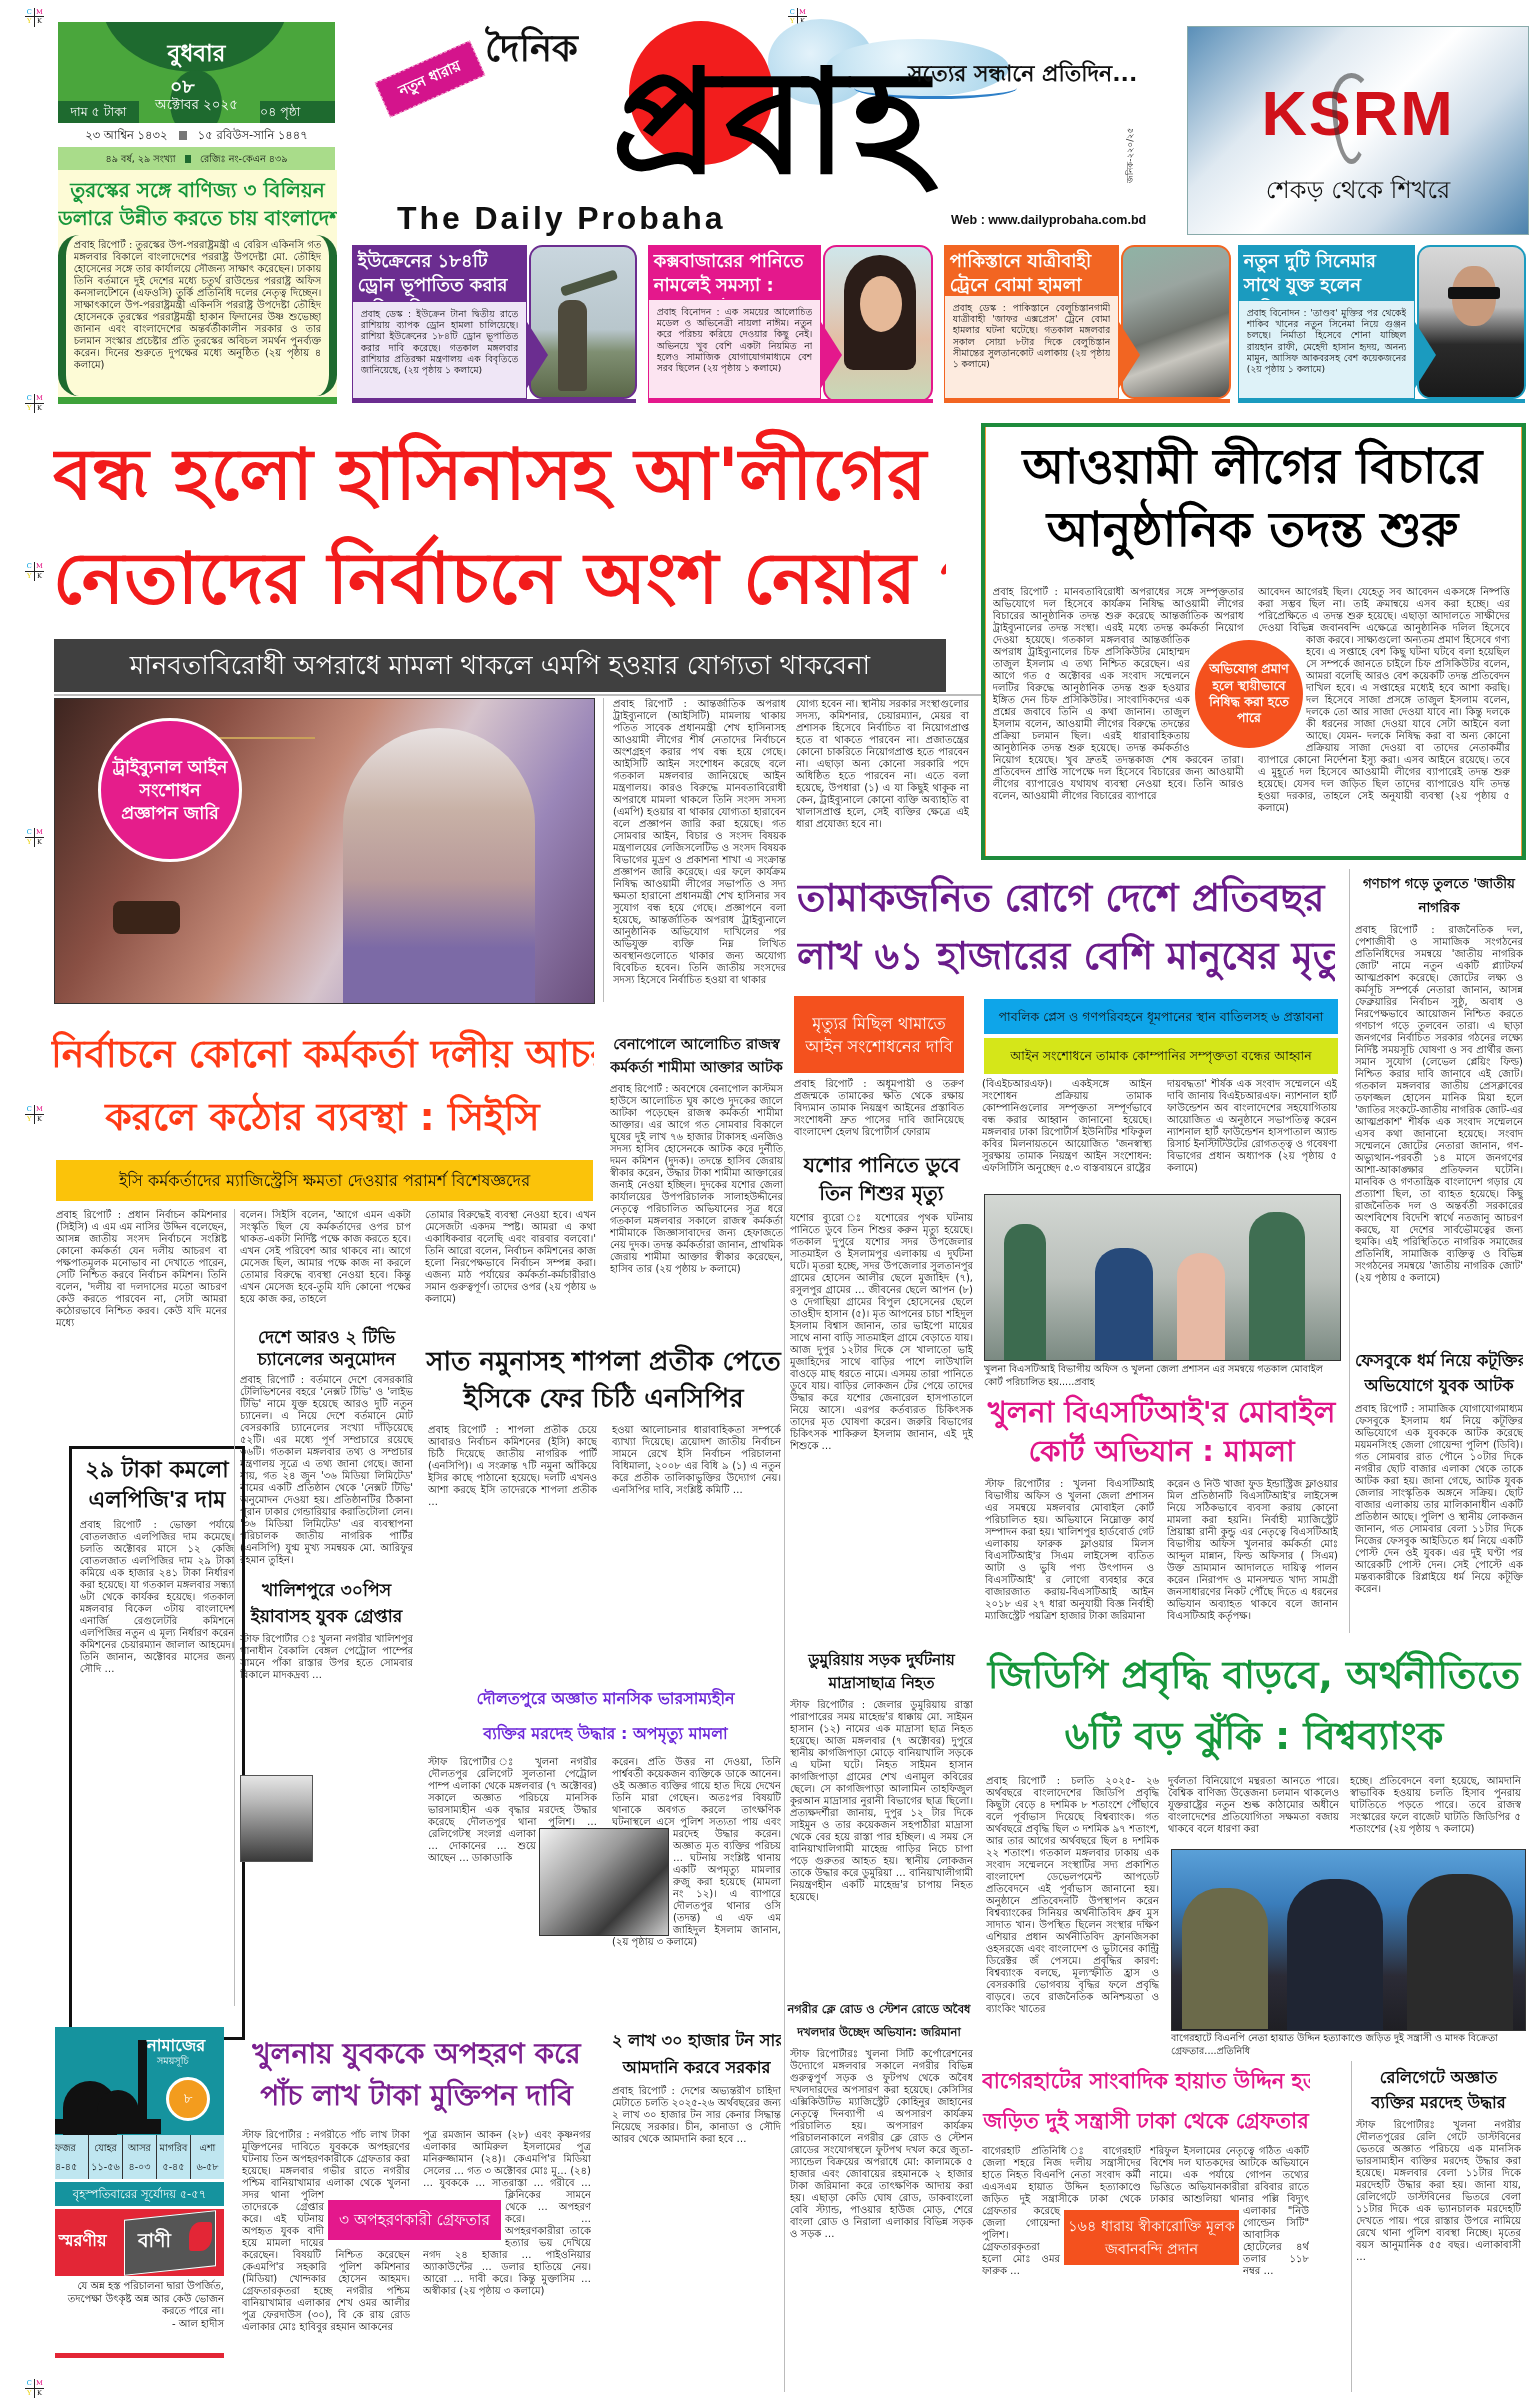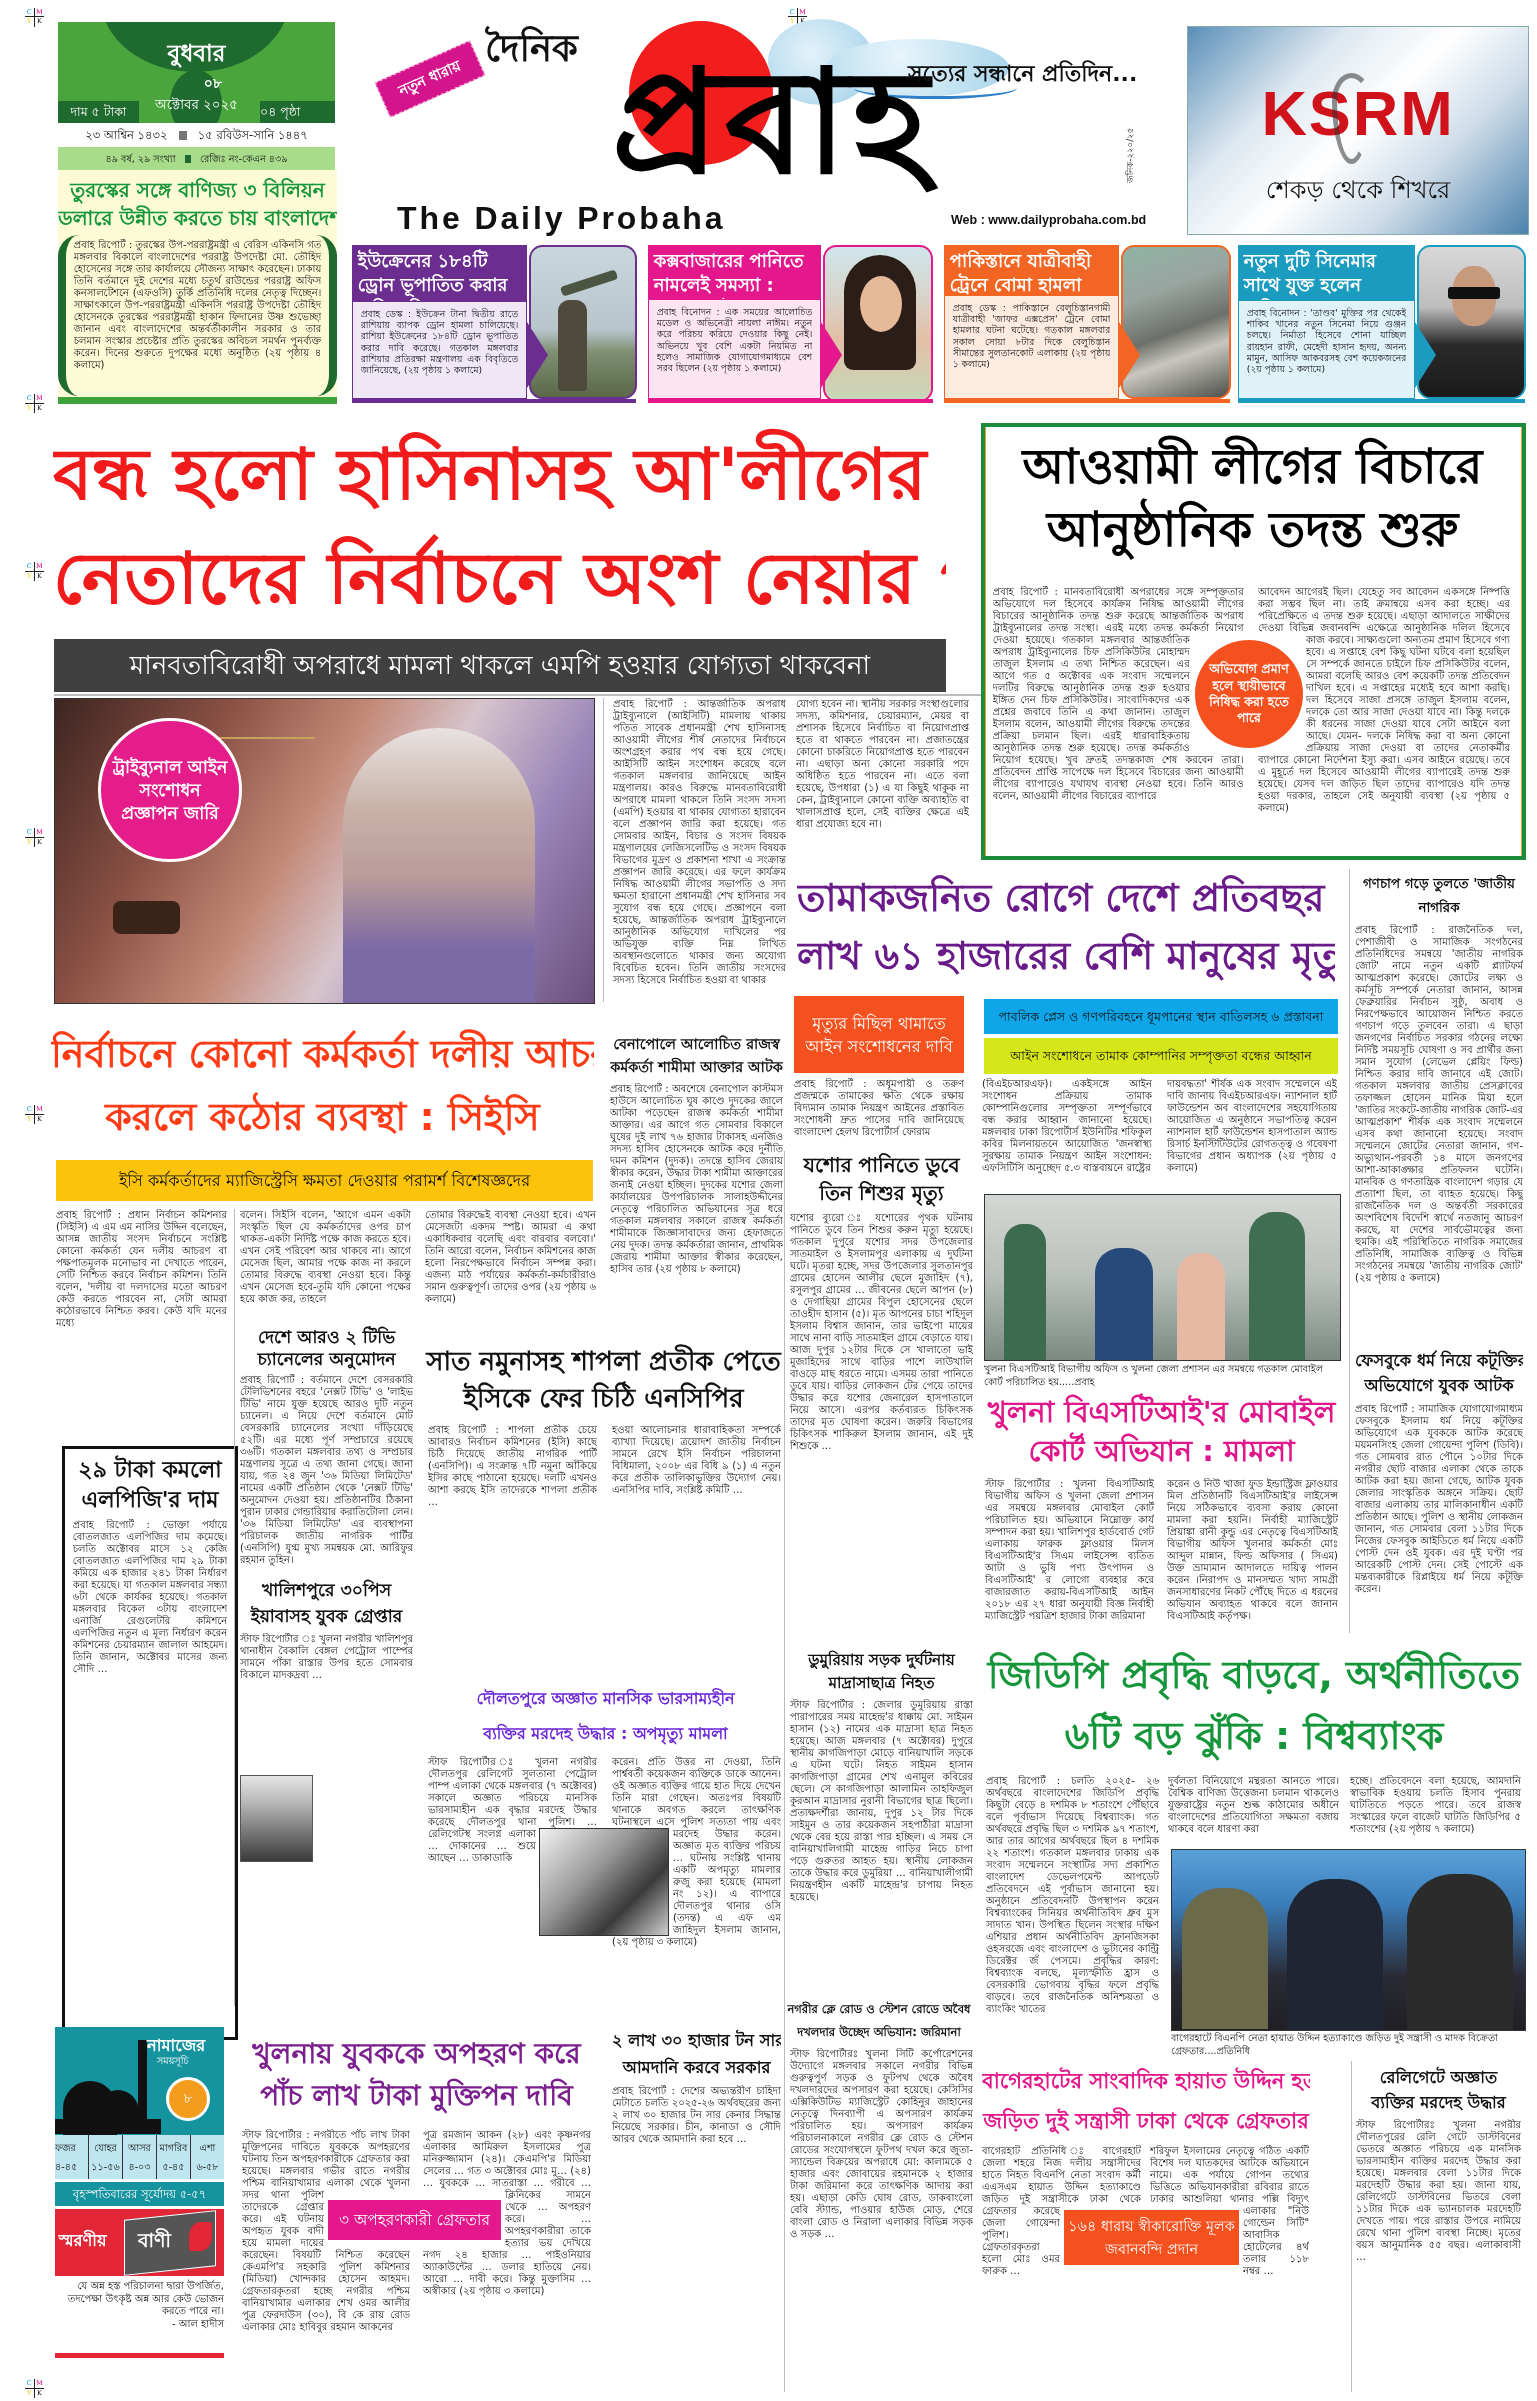--- a/index.html
+++ b/index.html
@@ -66,21 +66,21 @@
     <span>M</span>
     <span>Y</span>
     <span>K</span>
   </div>
 
 <div class="abs" style="left:58px;top:22px;width:277px;height:148px;">
   <div style="position:absolute;left:0;top:0;width:277px;height:101px;background:#4aa63c;overflow:hidden;">
     <div style="position:absolute;left:43px;top:-96px;width:188px;height:146px;border-radius:50%;background:#1e6a2f;"></div>
     <div style="position:absolute;left:0;top:13.4px;width:277px;text-align:center;color:#fff;font-size:23px;font-weight:bold;">বুধবার</div>
     <div style="position:absolute;left:112px;top:48px;width:52px;height:67px;border-radius:50%;background:#1e6a2f;"></div>
-    <div style="position:absolute;left:112px;top:50px;width:52px;text-align:right;color:#fff;font-size:14px;font-weight:bold;">০৮</div>
+    <div style="position:absolute;left:112px;top:50px;width:52px;text-align:left;color:#fff;font-size:19px;font-weight:bold;">০৮</div>
     <div style="position:absolute;left:0;top:73px;width:277px;text-align:center;color:#fff;font-size:13.4px;">অক্টোবর ২০২৫</div>
     <div style="position:absolute;left:0;top:79px;width:81px;height:22px;background:#1e6a2f;color:#fff;font-size:12.5px;line-height:22px;text-align:center;">দাম ৫ টাকা</div>
     <div style="position:absolute;left:202px;top:79px;width:75px;height:22px;background:#1e6a2f;color:#fff;font-size:12.5px;line-height:22px;">০৪ পৃষ্ঠা</div>
   </div>
   <div style="position:absolute;left:0;top:101px;width:277px;height:24px;background:#fff;font-size:11.5px;line-height:24px;text-align:center;white-space:nowrap;overflow:hidden;">
     <span>২৩ আশ্বিন ১৪৩২</span>
     <span style="display:inline-block;width:7.7px;height:9.6px;background:#777;margin:0 7.7px;vertical-align:middle;"></span>
     <span>১৫ রবিউস-সানি ১৪৪৭</span>
   </div>
   <div style="position:absolute;left:0;top:125px;width:277px;height:23px;background:#a9dc8a;font-size:9.6px;line-height:23px;text-align:center;white-space:nowrap;overflow:hidden;">
@@ -287,21 +287,21 @@
 </div>
 <div class="abs bt" style="left:240px;top:1374px;width:173px;height:198px;">প্রবাহ রিপোর্ট : বর্তমানে দেশে বেসরকারি টেলিভিশনের বহরে 'নেক্সট টিভি' ও 'লাইভ টিভি' নামে যুক্ত হয়েছে আরও দুটি নতুন চ্যানেল। এ নিয়ে দেশে বর্তমানে মোট বেসরকারি চ্যানেলের সংখ্যা দাঁড়িয়েছে ৫২টি। এর মধ্যে পূর্ণ সম্প্রচারে রয়েছে ৩৬টি। গতকাল মঙ্গলবার তথ্য ও সম্প্রচার মন্ত্রণালয় সূত্রে এ তথ্য জানা গেছে। জানা যায়, গত ২৪ জুন '৩৬ মিডিয়া লিমিটেড' নামের একটি প্রতিষ্ঠান থেকে 'নেক্সট টিভি' অনুমোদন দেওয়া হয়। প্রতিষ্ঠানটির ঠিকানা পুরান ঢাকার গেন্ডারিয়ার করাতিটোলা লেন। '৩৬ মিডিয়া লিমিটেড' এর ব্যবস্থাপনা পরিচালক জাতীয় নাগরিক পার্টির (এনসিপি) যুগ্ম মুখ্য সমন্বয়ক মো. আরিফুর রহমান তুহিন।</div>
 
 <div class="abs hl" style="left:425px;top:1343px;width:357px;height:77px;font-size:26px;line-height:37px;">
   <div>সাত নমুনাসহ শাপলা প্রতীক পেতে</div>
   <div>ইসিকে ফের চিঠি এনসিপির</div>
 </div>
 <div class="abs bt" style="left:428px;top:1424px;width:169px;height:252px;">প্রবাহ রিপোর্ট : শাপলা প্রতীক চেয়ে আবারও নির্বাচন কমিশনের (ইসি) কাছে চিঠি দিয়েছে জাতীয় নাগরিক পার্টি (এনসিপি)। এ সংক্রান্ত ৭টি নমুনা আঁকিয়ে ইসির কাছে পাঠানো হয়েছে। দলটি এখনও আশা করছে ইসি তাদেরকে শাপলা প্রতীক …</div>
 <div class="abs bt" style="left:612px;top:1424px;width:169px;height:252px;">হওয়া আলোচনার ধারাবাহিকতা সম্পর্কে ব্যাখ্যা দিয়েছে। ত্রয়োদশ জাতীয় নির্বাচন সামনে রেখে ইসি নির্বাচন পরিচালনা বিধিমালা, ২০০৮ এর বিধি ৯ (১) এ নতুন করে প্রতীক তালিকাভুক্তির উদ্যোগ নেয়। এনসিপির দাবি, সংশ্লিষ্ট কমিটি …</div>
 
-<div class="abs" style="left:62px;top:1446px;width:176px;height:594px;border:3.8px solid #111;box-sizing:border-box;padding:5.8px 7.7px;">
+<div class="abs" style="left:69px;top:1446px;width:176px;height:594px;border:3.8px solid #111;box-sizing:border-box;padding:5.8px 7.7px;">
   <div class="hl" style="font-size:22px;line-height:30px;">
     <div>২৯ টাকা কমলো</div>
     <div>এলপিজি'র দাম</div>
   </div>
   <div class="bt" style="height:452px;margin-top:3.8px;">প্রবাহ রিপোর্ট : ভোক্তা পর্যায়ে বোতলজাত এলপিজির দাম কমেছে। চলতি অক্টোবর মাসে ১২ কেজি বোতলজাত এলপিজির দাম ২৯ টাকা কমিয়ে এক হাজার ২৪১ টাকা নির্ধারণ করা হয়েছে। যা গতকাল মঙ্গলবার সন্ধ্যা ৬টা থেকে কার্যকর হয়েছে। গতকাল মঙ্গলবার বিকেল ৩টায় বাংলাদেশ এনার্জি রেগুলেটরি কমিশনে এলপিজির নতুন এ মূল্য নির্ধারণ করেন কমিশনের চেয়ারম্যান জালাল আহমেদ। তিনি জানান, অক্টোবর মাসের জন্য সৌদি …</div>
 </div>
 
 <div class="abs hl" style="left:240px;top:1577px;width:173px;height:54px;font-size:17.3px;line-height:26px;">
   <div>খালিশপুরে ৩০পিস</div>
   <div>ইয়াবাসহ যুবক গ্রেপ্তার</div>

